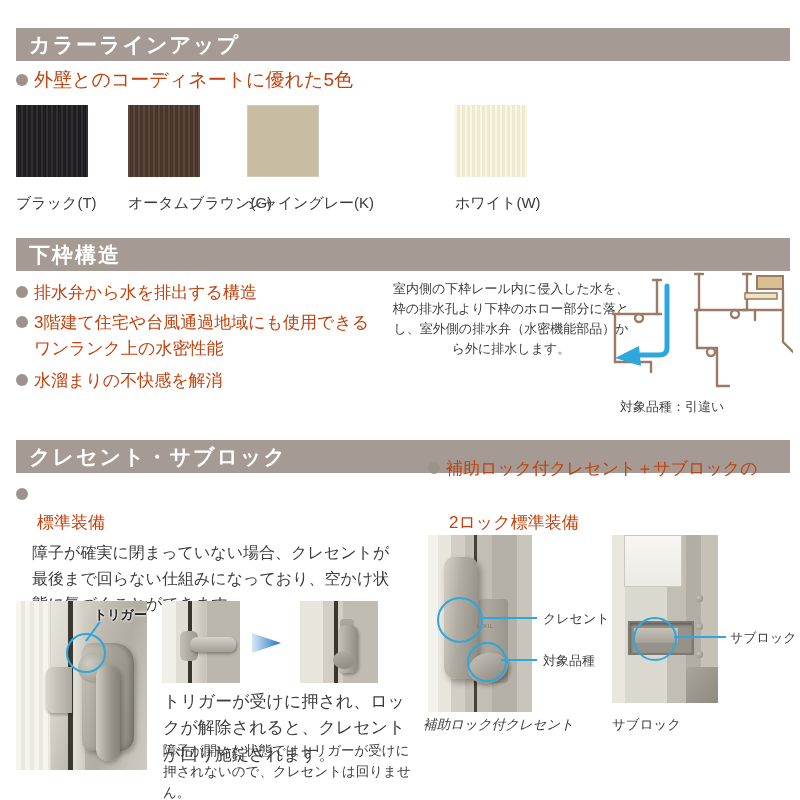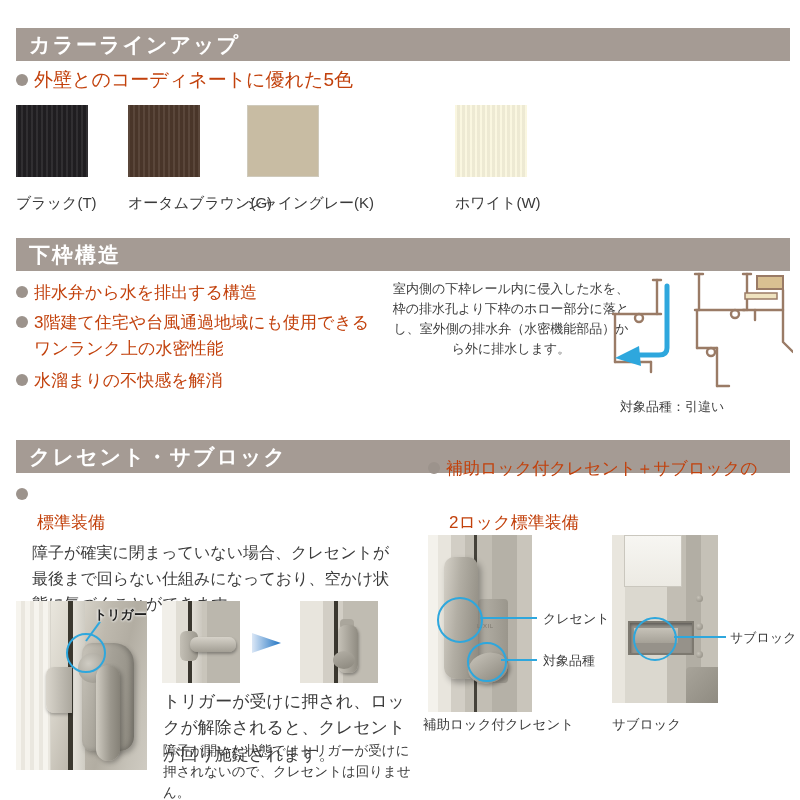--- a/index.html
+++ b/index.html
@@ -203,21 +203,21 @@
     <div class="abs" style="left:40px;top:118px;width:40px;height:30px;border-radius:50%;
          background:linear-gradient(160deg,#c6c2b8,#8a867c);transform:rotate(-15deg);
          box-shadow:2px 3px 4px rgba(0,0,0,.3);"></div>
     <div class="blue-circle" style="left:9px;top:62px;width:42px;height:42px;"></div>
     <div class="blue-circle" style="left:39px;top:107px;width:36px;height:36px;"></div>
   </div>
   <div class="callout-line" style="left:480px;top:617px;width:57px;"></div>
   <div class="cap" style="left:543px;top:610px;">クレセント</div>
   <div class="callout-line" style="left:501px;top:659px;width:36px;"></div>
   <div class="cap" style="left:543px;top:652px;">対象品種</div>
-  <div class="cap" style="left:423px;top:716px;font-size:13.5px;">補助ロック付クレセント</div>
+  <div class="cap" style="left:423px;top:716px;font-size:13.5px;font-style:italic;">補助ロック付クレセント</div>
 
   <div class="photo" style="left:612px;top:535px;width:106px;height:168px;
        background:linear-gradient(90deg,#e9e6de 0 12%,#dbd8cf 12% 52%,#c2beb4 52% 70%,#b2aea4 70% 84%,#c5c1b7 84% 100%);">
     <div class="abs" style="left:12px;top:0;width:56px;height:50px;border:1px solid #cac7be;
          background:linear-gradient(180deg,#f7f6f2,#eceae3);"></div>
     <div class="abs" style="left:16px;top:86px;width:62px;height:30px;border:2px solid #7d7970;
          background:#96928a;box-shadow:inset 1px 2px 3px rgba(0,0,0,.35);"></div>
     <div class="abs" style="left:22px;top:93px;width:44px;height:15px;
          background:linear-gradient(180deg,#c6c2b8,#a5a197);"></div>
     <div class="abs" style="left:84px;top:60px;width:7px;height:7px;border-radius:50%;

